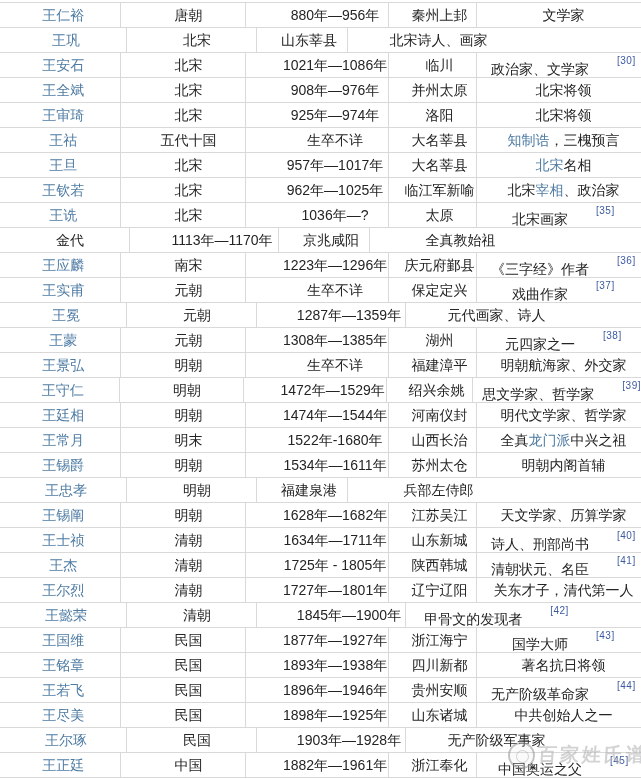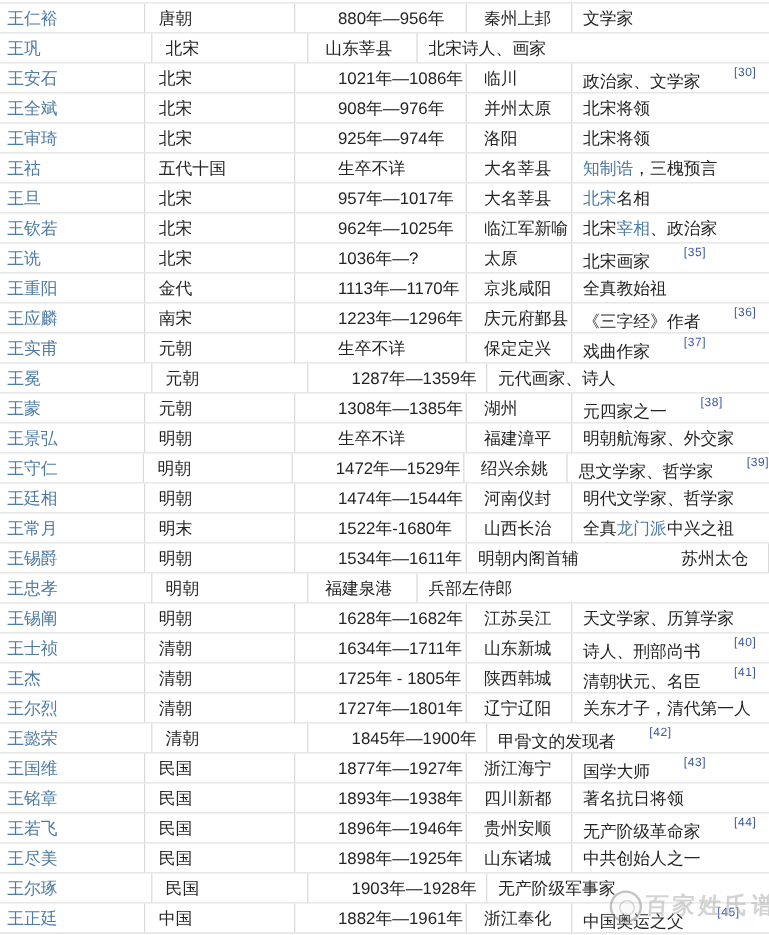--- a/index.html
+++ b/index.html
@@ -4,20 +4,21 @@
 <style>
   html,body{margin:0;padding:0;}
   body{
     width:641px;height:779px;overflow:hidden;background:#ffffff;
     font-family:"Liberation Sans","DejaVu Sans",sans-serif;
     font-size:14px;color:#242424;position:relative;
   }
   .table{
     position:absolute;left:0;top:2px;width:641px;
     border-top:1px solid #d9d9d9;
+    text-align:center;
   }
   .row{
     display:flex;height:25px;box-sizing:border-box;
     border-bottom:1px solid #d9d9d9;background:#fff;
   }
   .cell{
     box-sizing:border-box;height:24px;line-height:24px;
     white-space:nowrap;overflow:hidden;
     border-right:1px solid #d9d9d9;
   }
@@ -114,21 +115,20 @@
         <div class="cell c5"><span>北宋</span><span class="lnk">宰相</span><span>、政治家</span></div>
       </div>
       <div class="row">
         <div class="cell c1"><span class="lnk">王诜</span></div>
         <div class="cell c2"><span>北宋</span></div>
         <div class="cell c3"><span>1036年—?</span></div>
         <div class="cell c4"><span>太原</span></div>
         <div class="cell c5"><span>北宋画家</span><sup class="ref">[35]</sup></div>
       </div>
       <div class="row">
-        <div class="cell c1"><span class="lnk">王重阳</span></div>
         <div class="cell c2"><span>金代</span></div>
         <div class="cell c3"><span>1113年—1170年</span></div>
         <div class="cell c4"><span>京兆咸阳</span></div>
         <div class="cell c5"><span>全真教始祖</span></div>
       </div>
       <div class="row">
         <div class="cell c1"><span class="lnk">王应麟</span></div>
         <div class="cell c2"><span>南宋</span></div>
         <div class="cell c3"><span>1223年—1296年</span></div>
         <div class="cell c4"><span>庆元府鄞县</span></div>
@@ -179,22 +179,22 @@
         <div class="cell c1"><span class="lnk">王常月</span></div>
         <div class="cell c2"><span>明末</span></div>
         <div class="cell c3"><span>1522年-1680年</span></div>
         <div class="cell c4"><span>山西长治</span></div>
         <div class="cell c5"><span>全真</span><span class="lnk">龙门派</span><span>中兴之祖</span></div>
       </div>
       <div class="row">
         <div class="cell c1"><span class="lnk">王锡爵</span></div>
         <div class="cell c2"><span>明朝</span></div>
         <div class="cell c3"><span>1534年—1611年</span></div>
+        <div class="cell c4"><span>苏州太仓</span></div>
         <div class="cell c5"><span>明朝内阁首辅</span></div>
-        <div class="cell c4"><span>苏州太仓</span></div>
       </div>
       <div class="row">
         <div class="cell c1"><span class="lnk">王忠孝</span></div>
         <div class="cell c2"><span>明朝</span></div>
         <div class="cell c4"><span>福建泉港</span></div>
         <div class="cell c5"><span>兵部左侍郎</span></div>
       </div>
       <div class="row">
         <div class="cell c1"><span class="lnk">王锡阐</span></div>
         <div class="cell c2"><span>明朝</span></div>

